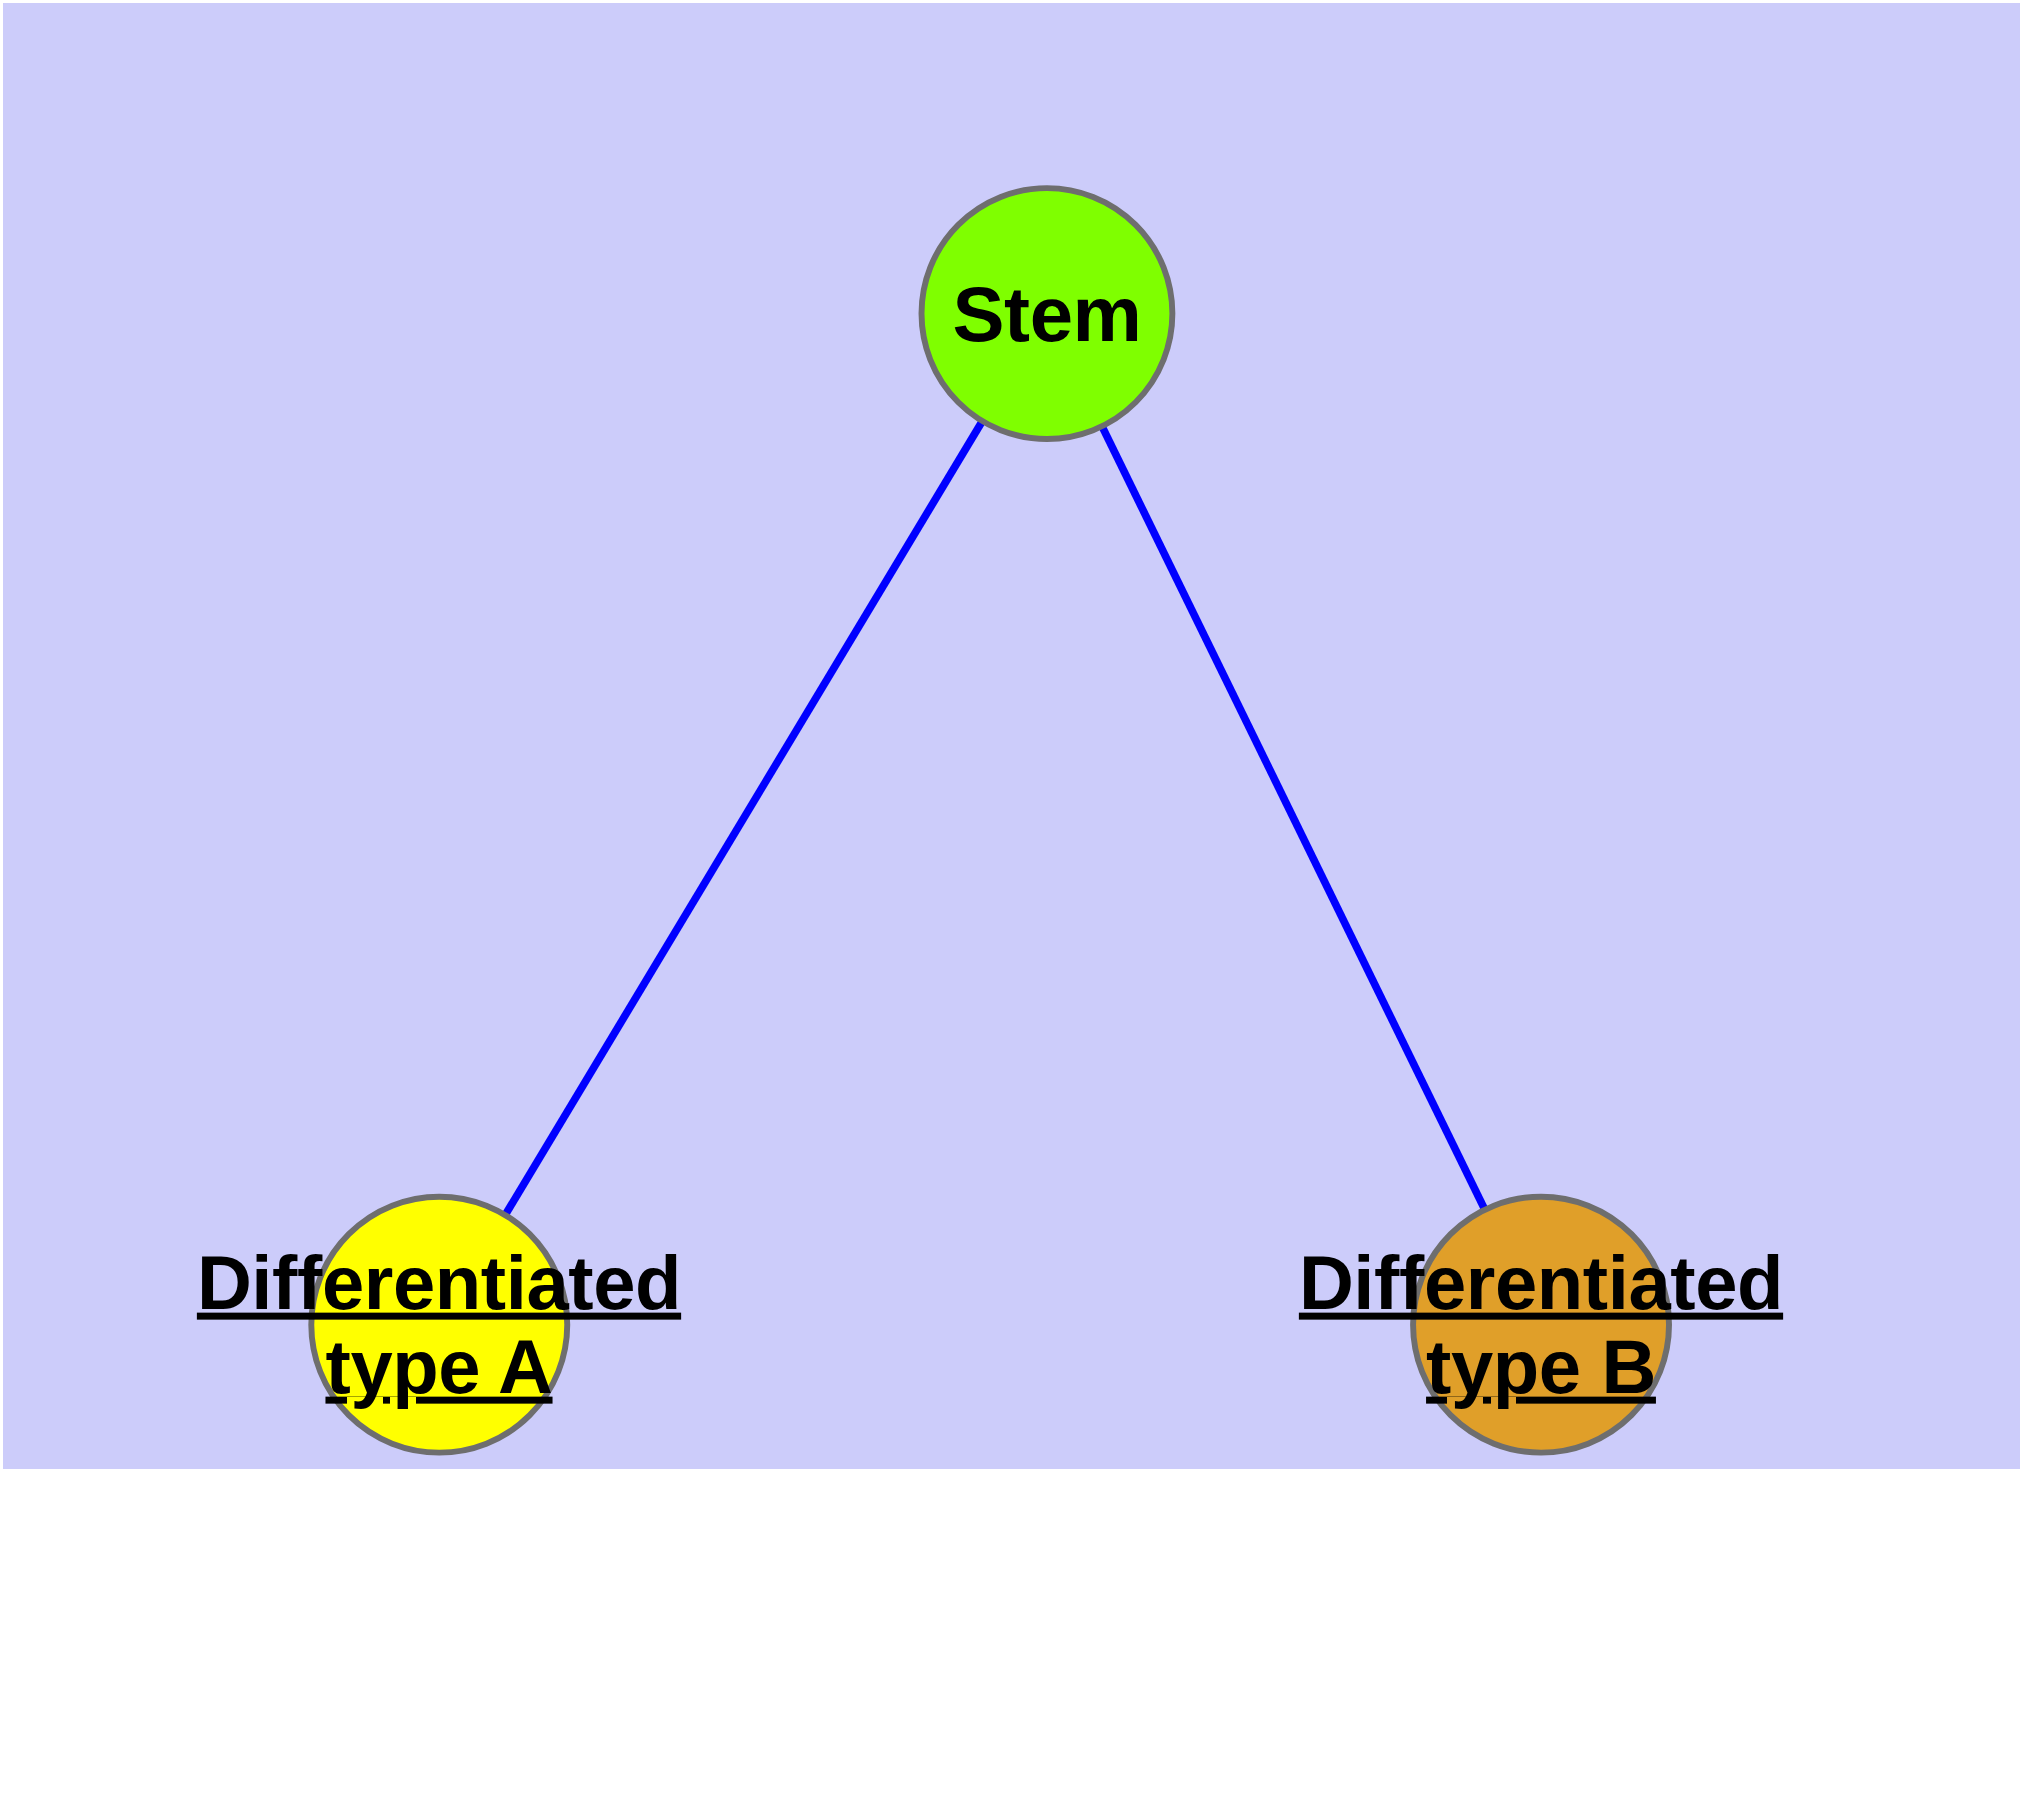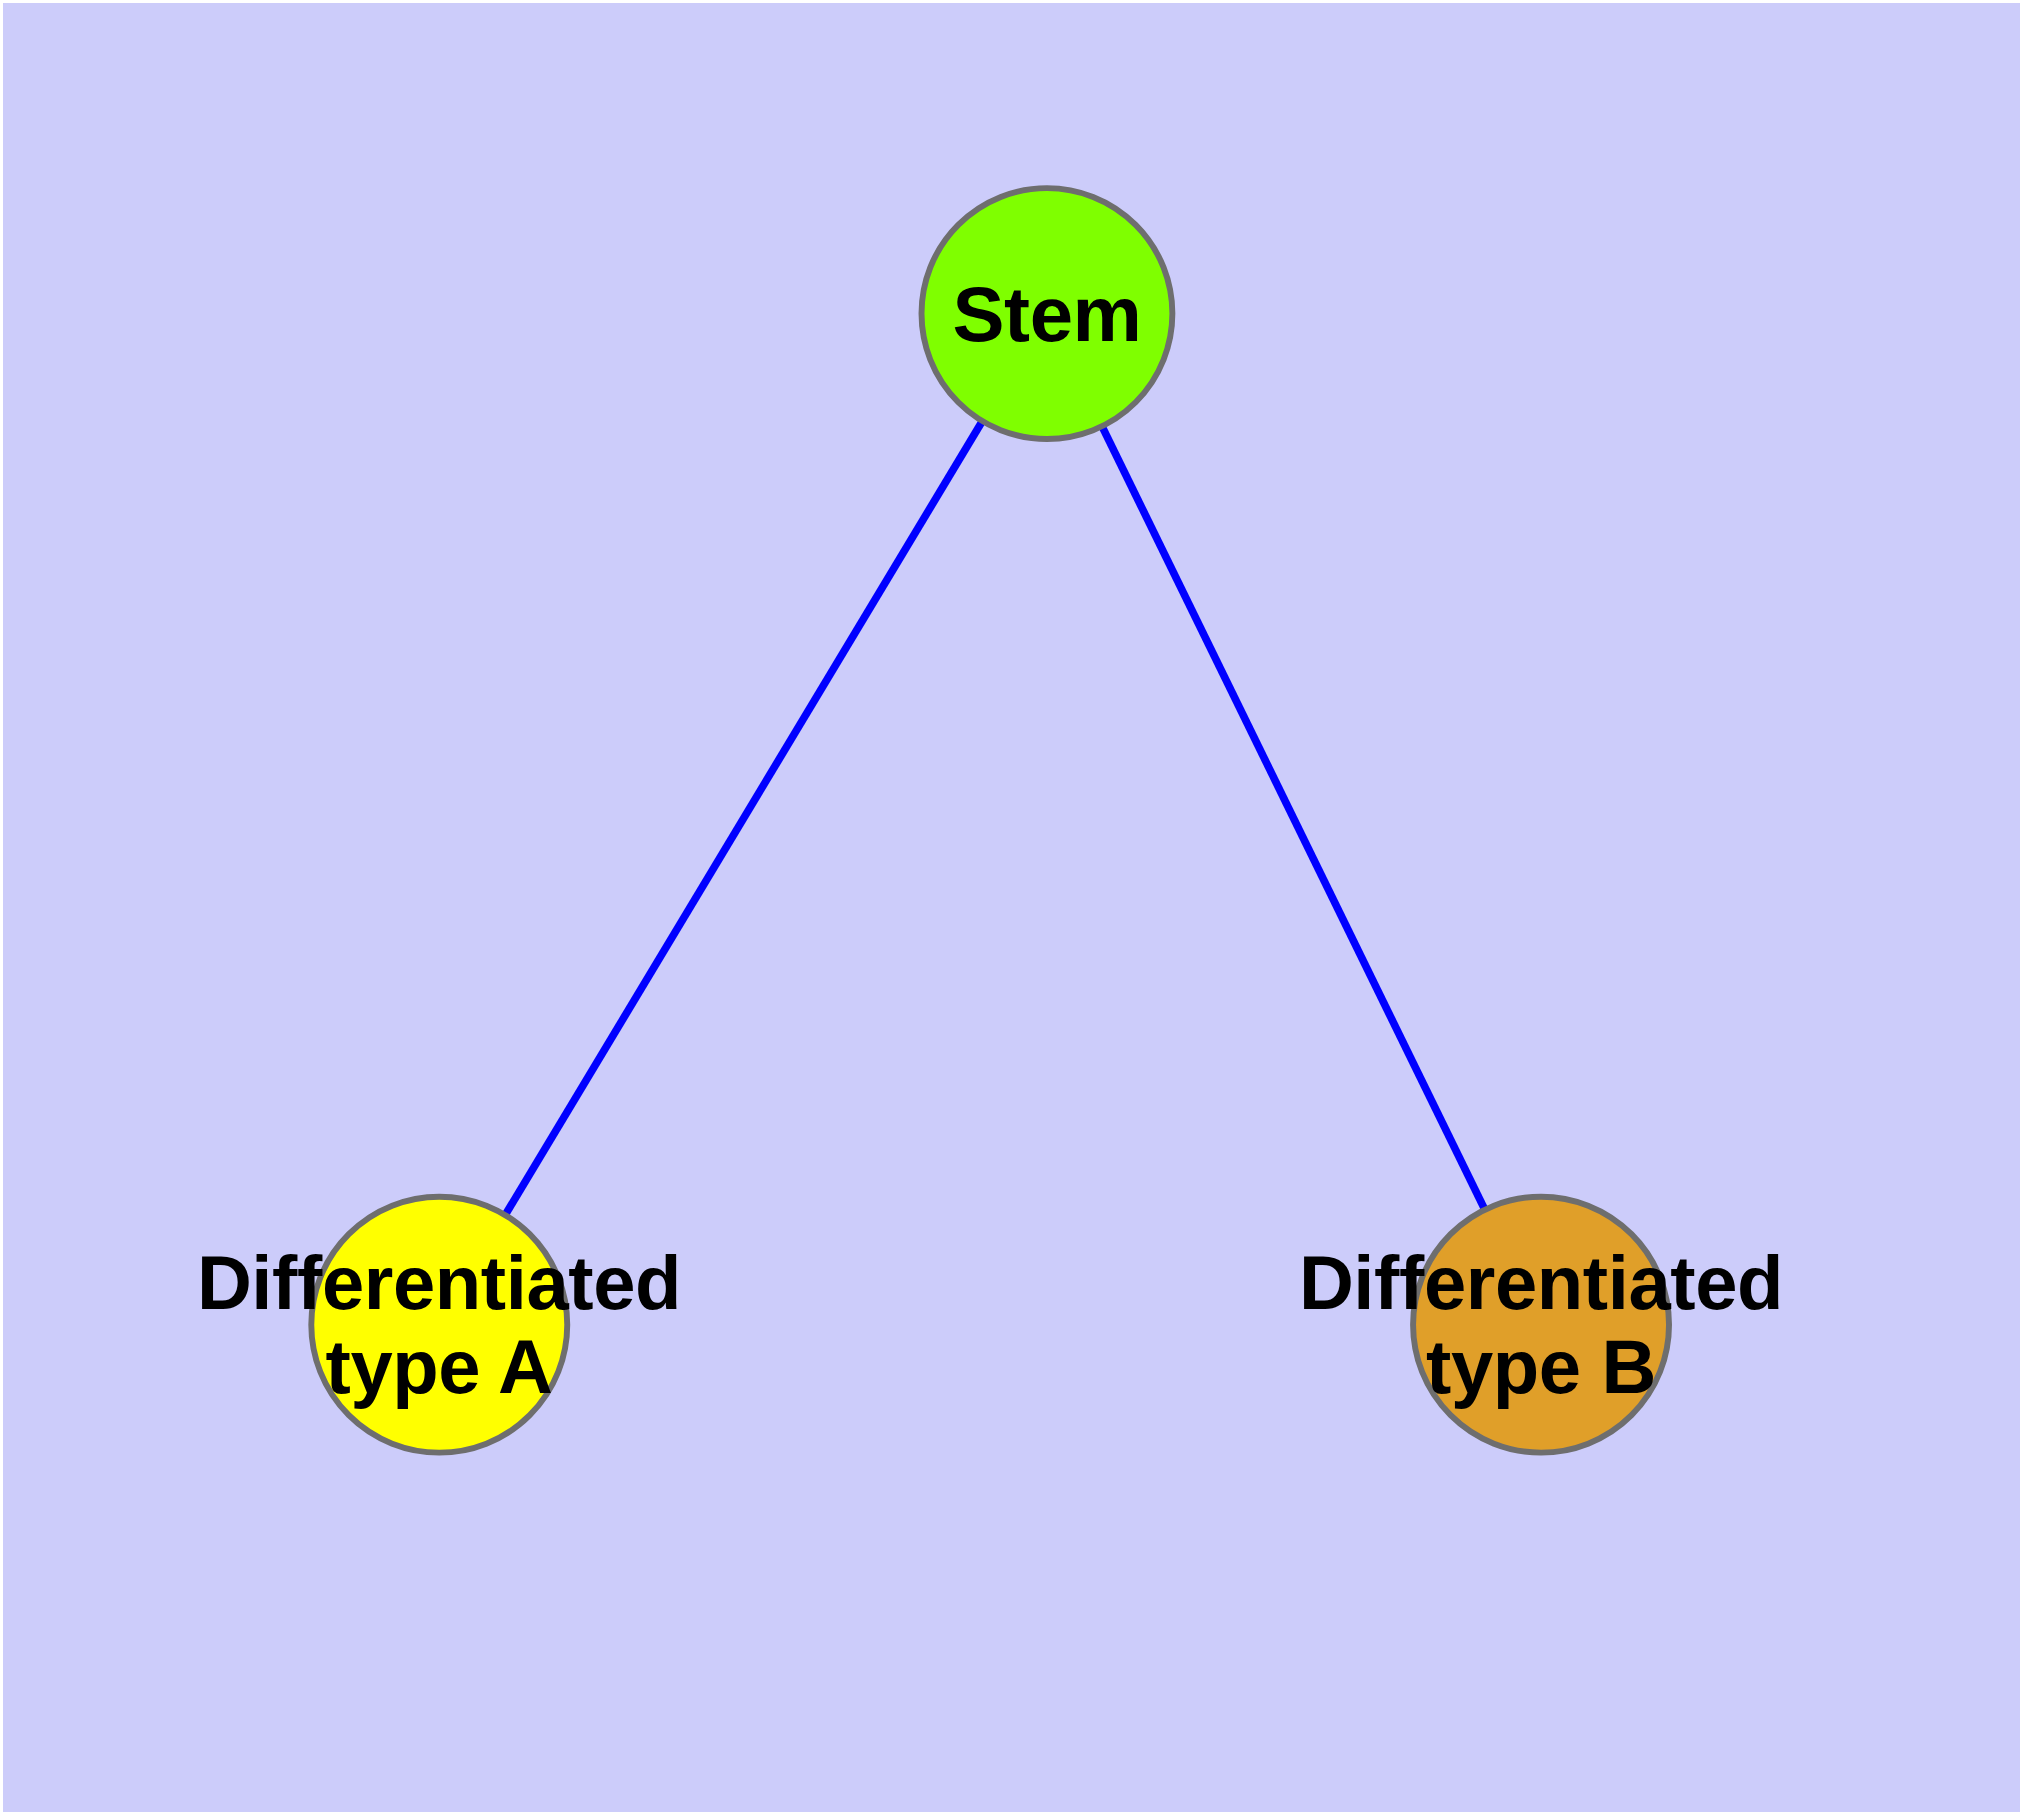--- a/index.html
+++ b/index.html
@@ -4,21 +4,21 @@
 <title>Cell differentiation graph</title>
 <style>
   html, body {
     margin: 0;
     padding: 0;
     background: #ffffff;
   }
   #stage {
     position: relative;
     width: 2021px;
-    height: 1812px;
+    height: 1469px;
     background: #ffffff;
     overflow: hidden;
     font-family: "Liberation Sans", "DejaVu Sans", sans-serif;
   }
   #canvas-bg {
     position: absolute;
     left: 3.4px;
     top: 3.4px;
     width: 2017px;
     height: 1809px;
@@ -36,21 +36,21 @@
     text-align: center;
     color: #000000;
     font-weight: bold;
     white-space: pre;
     line-height: 1.11;
     letter-spacing: -0.4px;
     pointer-events: none;
     transform: translate(-50%, -50%);
   }
   .node-label.single { font-size: 78px; }
-  .node-label.double { font-size: 76px; }
+  .node-label.double { font-size: 76px; text-decoration: underline; }
 </style>
 </head>
 <body>
 
 <div id="stage">
 
   <div id="canvas-bg"></div>
 
   <svg id="graph-svg" viewBox="0 0 2384 2138" xmlns="http://www.w3.org/2000/svg">
     <g id="edge-layer">

